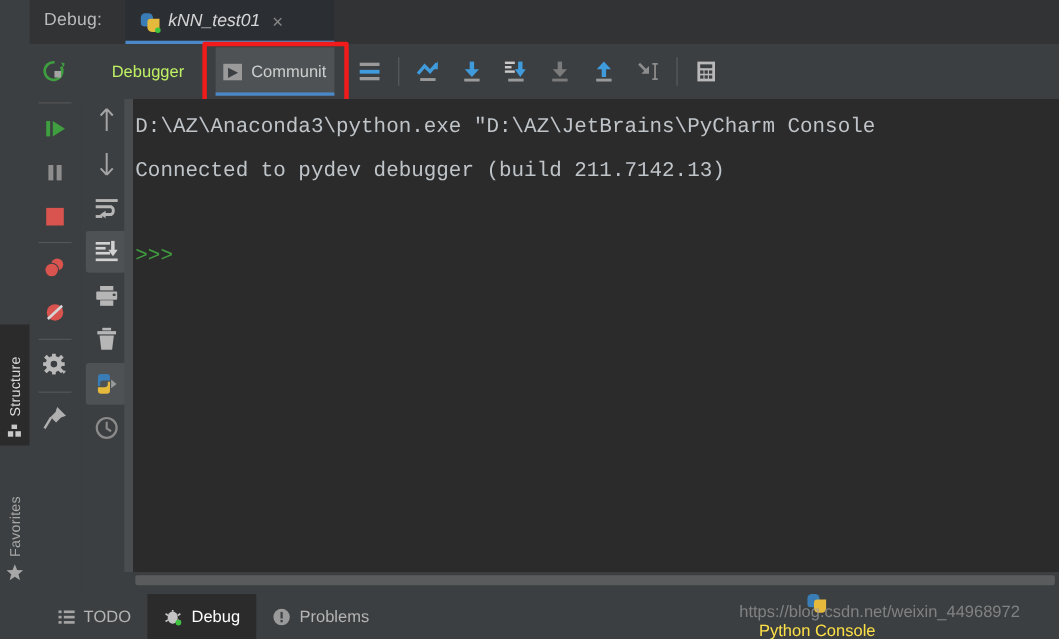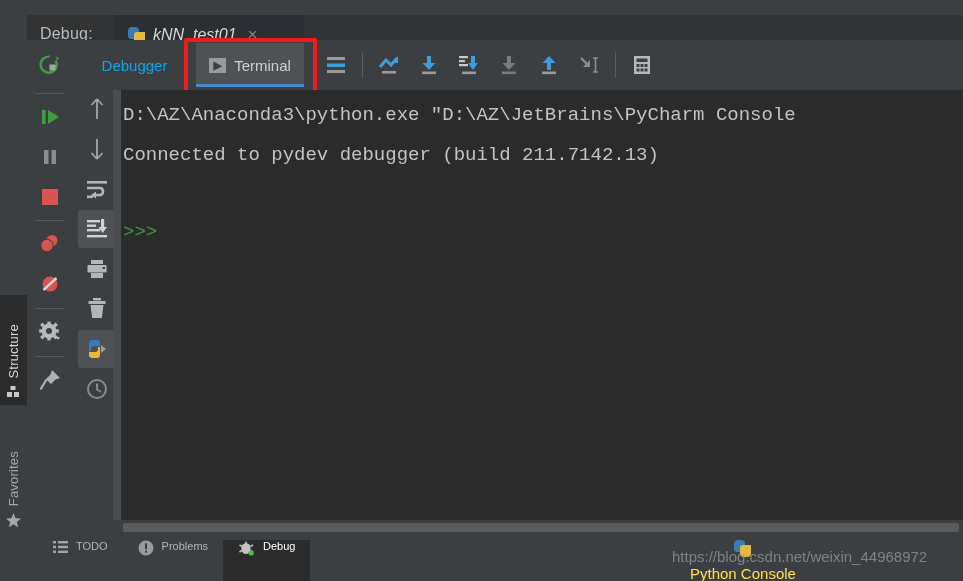--- a/index.html
+++ b/index.html
@@ -8,21 +8,20 @@
     background: #3c3f41;
     font-family: "Liberation Sans", sans-serif;
     overflow: hidden;
   }
   #app { position: relative; width: 963px; height: 581px; }
 
   
   .header-strip {
     position: absolute; left: 0; top: 0; width: 963px; height: 40px;
     background: #3c3f41;
-    margin-top: 15px;
   }
   .header-left-gutter {
     position: absolute; left: 0; top: 0; width: 27px; height: 40px;
     background: #3c3f41;
   }
   .header-bg {
     position: absolute; left: 27px; top: 0; width: 936px; height: 40px;
     background: #313335;
   }
   .debug-label {
@@ -61,21 +60,21 @@
     position: absolute; left: 27px; top: 40px; width: 936px; height: 50px;
     background: #3c3f41;
   }
   .rerun-cell {
     position: absolute; left: 27px; top: 40px; width: 46px; height: 50px;
     background: #3c3f41; display: flex; align-items: center; justify-content: center;
   }
   .tab-debugger {
     position: absolute; left: 77px; top: 40px; width: 115px; height: 50px;
     display: flex; align-items: center; justify-content: center;
-    font-size: 15px; color: #0ea5e9; background: #3c3f41;
+    font-size: 15px; color: #bef264; background: #3c3f41;
   }
   .tab-console {
     position: absolute; left: 196px; top: 43px; width: 108px; height: 44px;
     display: flex; align-items: center; justify-content: center; gap: 8px;
     background: #4e5254; font-size: 15px; color: #cfcfcf;
   }
   .tab-console-underline {
     position: absolute; left: 196px; top: 84px; width: 108px; height: 3px;
     background: #4a88c7;
   }
@@ -166,22 +165,22 @@
     position: absolute; left: 113px; top: 90px; width: 8px; height: 430px;
     background: #4a4d4f;
   }
 
   
   .statusbar {
     position: absolute; left: 0; top: 540px; width: 963px; height: 41px;
     background: #3c3f41; display: flex; align-items: center;
   }
   .sb-item {
-    height: 41px; display: flex; gap: 8px;
-    padding: 0 15px; font-size: 11px; color: #b4b4b4;
+    height: 41px; display: flex; align-items: center; gap: 8px;
+    padding: 0 15px; font-size: 15px; color: #b4b4b4;
   }
   .sb-item.active { background: #2b2b2b; color: #ffffff; }
   .sb-first { margin-left: 38px; }
   .watermark {
     position: absolute; left: 672px; top: 548px;
     font-size: 15px; color: #9b9b9b; opacity: .72; white-space: nowrap;
   }
   .sb-pyconsole {
     position: absolute; left: 690px; top: 540px; height: 41px;
     display: flex; align-items: center; gap: 8px;
@@ -221,21 +220,21 @@
         <path d="M17.5 3.5l3.4 1.2-1.2 3.4z" fill="#3f9e3f"></path>
         <rect x="11.5" y="11.5" width="6" height="6" fill="#a4a4a4"></rect>
       </svg>
     </span>
   </div>
 
   <div class="tab-debugger">Debugger</div>
 
   <div class="tab-console">
     <span class="console-tab-icon">▶</span>
-    <span>Terminal</span>
+    <span>Communit</span>
   </div>
   <div class="tab-console-underline"></div>
   <div class="red-box"></div>
 
   <div class="top-toolbar">
     <div class="tb-btn">
       <svg width="24" height="22" viewBox="0 0 24 22">
         <rect x="3" y="3" width="18" height="3" fill="#9a9a9a"></rect>
         <rect x="3" y="9.5" width="18" height="3.5" fill="#3f9bdc"></rect>
         <rect x="3" y="16" width="18" height="3" fill="#9a9a9a"></rect>
@@ -478,42 +477,42 @@
           <rect x="5" y="1" width="10" height="2.4" fill="#a5a5a5"></rect>
           <rect x="0" y="5.8" width="3" height="2.4" fill="#a5a5a5"></rect>
           <rect x="5" y="5.8" width="10" height="2.4" fill="#a5a5a5"></rect>
           <rect x="0" y="10.6" width="3" height="2.4" fill="#a5a5a5"></rect>
           <rect x="5" y="10.6" width="10" height="2.4" fill="#a5a5a5"></rect>
         </svg>
       </span>
       <span>TODO</span>
     </div>
 
+    <div class="sb-item active">
+      <span>
+        <svg width="17" height="16" viewBox="0 0 17 16">
+          <ellipse cx="8" cy="8.5" rx="4.6" ry="5.6" fill="#c3c3c3"></ellipse>
+          <path d="M1.5 5 L4 6.5 M1.5 12 L4 10.5 M15 5 L12.5 6.5 M15 12 L12.5 10.5 M8 1.5 L8 3.2" stroke="#c3c3c3" stroke-width="1.5"></path>
+          <circle cx="13.2" cy="13" r="2.6" fill="#3ec43e"></circle>
+        </svg>
+      </span>
+      <span>Debug</span>
+    </div>
+
     <div class="sb-item">
       <span>
         <svg width="16" height="16" viewBox="0 0 16 16">
           <circle cx="8" cy="8" r="7.5" fill="#9a9a9a"></circle>
           <rect x="7" y="3.3" width="2" height="6" fill="#3c3f41"></rect>
           <rect x="7" y="10.6" width="2" height="2.1" fill="#3c3f41"></rect>
         </svg>
       </span>
       <span>Problems</span>
     </div>
 
-    <div class="sb-item active">
-      <span>
-        <svg width="17" height="16" viewBox="0 0 17 16">
-          <ellipse cx="8" cy="8.5" rx="4.6" ry="5.6" fill="#c3c3c3"></ellipse>
-          <path d="M1.5 5 L4 6.5 M1.5 12 L4 10.5 M15 5 L12.5 6.5 M15 12 L12.5 10.5 M8 1.5 L8 3.2" stroke="#c3c3c3" stroke-width="1.5"></path>
-          <circle cx="13.2" cy="13" r="2.6" fill="#3ec43e"></circle>
-        </svg>
-      </span>
-      <span>Debug</span>
-    </div>
-
 
   </div>
 
   <div class="sb-pyconsole">
     <span class="pylogo">
       <span class="blue"></span>
         <span class="yellow"></span>
     </span>
     <span>Python Console</span>
   </div>

